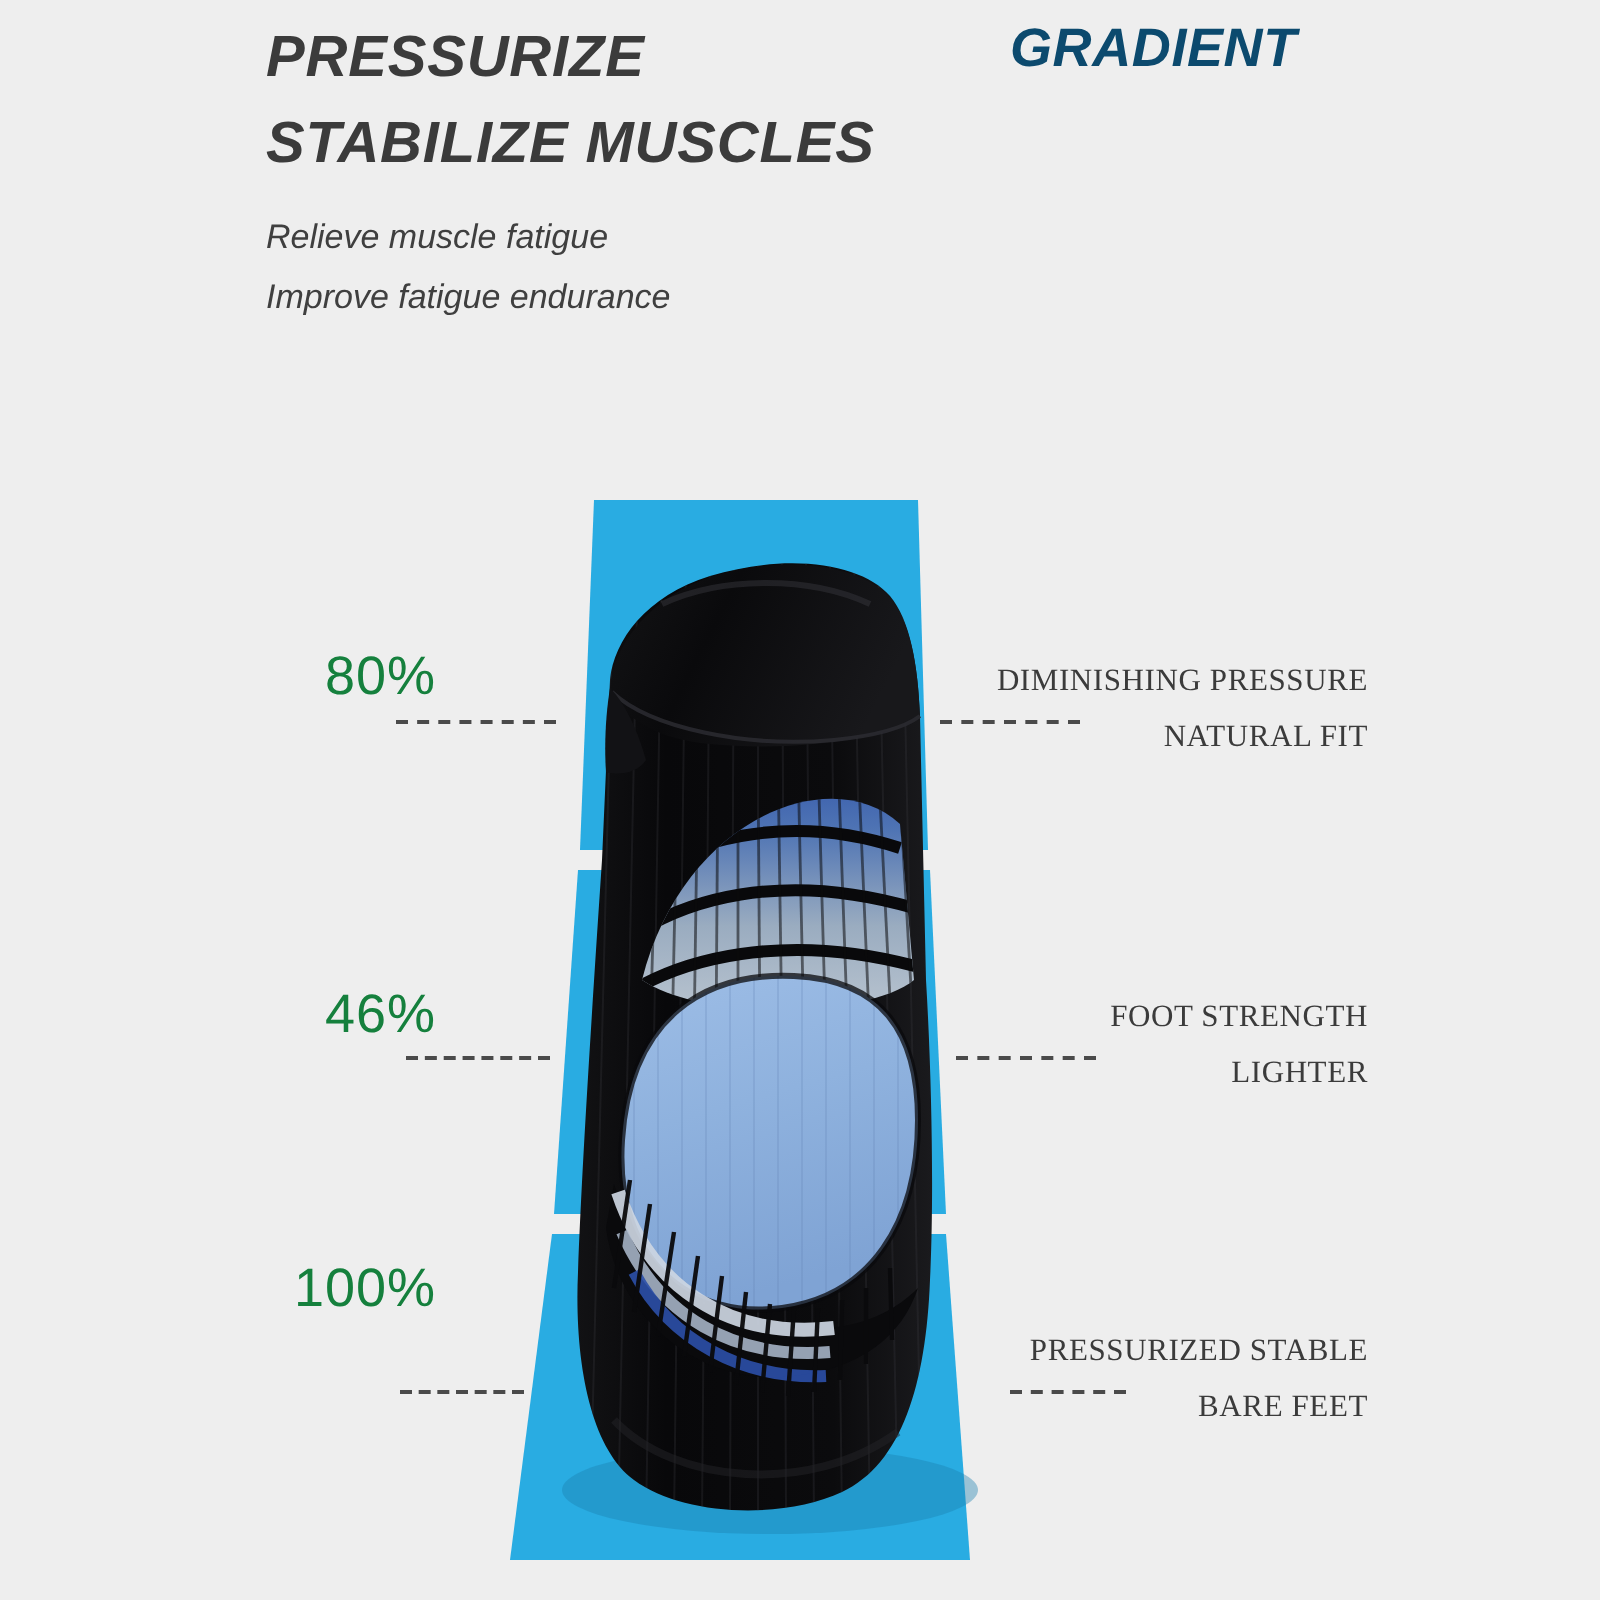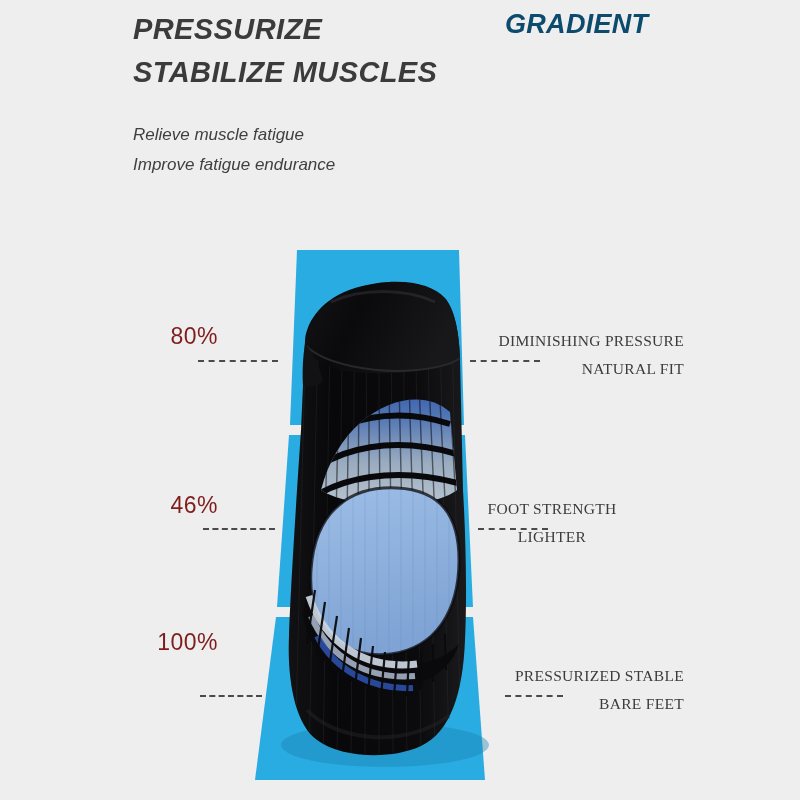--- a/index.html
+++ b/index.html
@@ -59,21 +59,20 @@
     white-space: nowrap;
   }
   .sub {
     position: absolute;
     left: 133px;
     top: 104px;
     font-size: 17px;
     font-style: italic;
     line-height: 30px;
     color: #3f3f3f;
-    margin-top: 16px;
   }
   .sub-line {
     display: block;
     white-space: nowrap;
   }
 
   
   .stage {
     position: absolute;
     left: 240px;
@@ -97,22 +96,22 @@
     top: 0px;
     width: 280px;
     height: 555px;
     pointer-events: none;
   }
   .sock svg { display: block; }
 
   
   .pct {
     position: absolute;
-    font-size: 23px;
-    color: #7f1d1d;
+    font-size: 27px;
+    color: #15803d;
     font-weight: normal;
     letter-spacing: 0.5px;
     text-align: right;
     white-space: nowrap;
   }
   .pct-80  { left: 90px;  top: 323px; width: 128px; }
   .pct-90  { left: 90px;  top: 492px; width: 128px; }
   .pct-100 { left: 80px;  top: 629px; width: 138px; }
 
   .dash {
@@ -133,21 +132,21 @@
     font-size: 15.5px;
     color: #3b3b3b;
     line-height: 28px;
     letter-spacing: 0.3px;
     text-align: right;
     white-space: nowrap;
     font-family: Liberation Serif, serif;
   }
   .note span { display: block; }
   .note-1 { left: 420px; top: 327px; width: 264px; }
-  .note-2 { left: 420px; top: 495px; width: 264px; text-align: center; }
+  .note-2 { left: 420px; top: 495px; width: 264px; }
   .note-3 { left: 420px; top: 662px; width: 264px; }
 </style>
 </head>
 <body>
 
 <div class="poster">
 
   <div class="header">
 
     <div class="headline">

